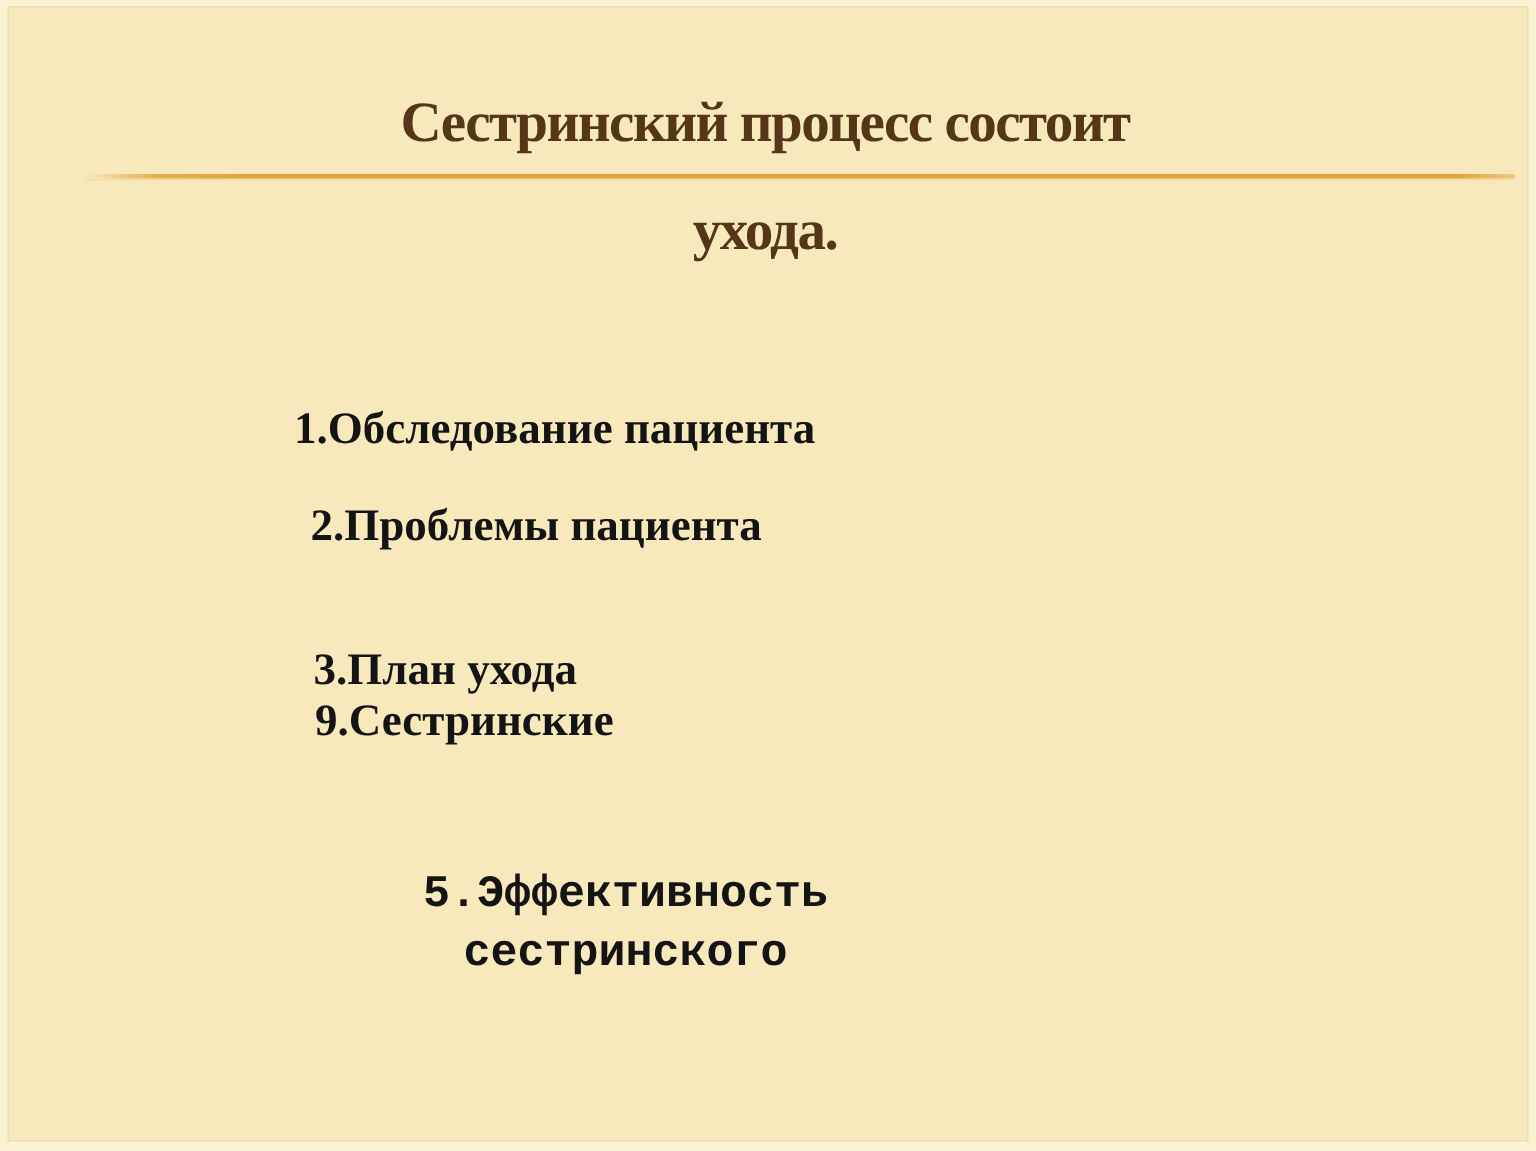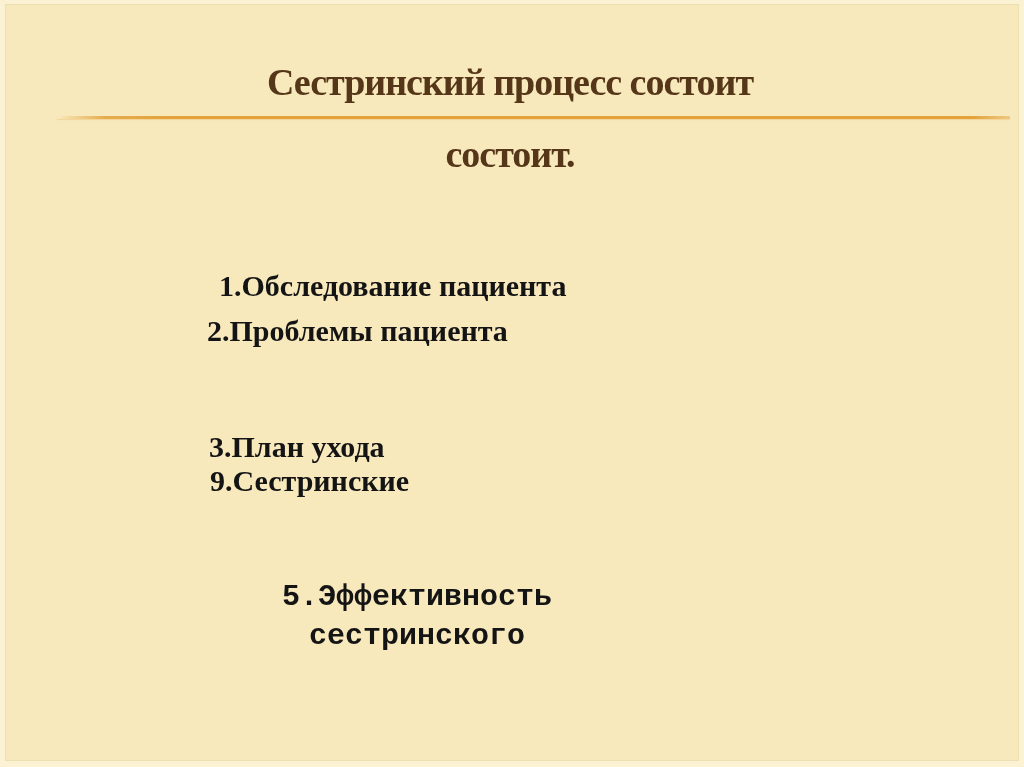--- a/index.html
+++ b/index.html
@@ -59,36 +59,36 @@
     z-index: 2;
     color: #141414;
     font-weight: 700;
     font-size: 30px;
   }
   .list-item {
     position: absolute;
     line-height: 40px;
     white-space: nowrap;
   }
-  .item-1 { top: 266px; left: 219px; text-align: center; }
-  .item-2 { top: 311px; left: 207px; }
+  .item-1 { top: 266px; left: 196px; text-align: center; }
+  .item-2 { top: 331px; left: 207px; }
   .item-3 { top: 427px; left: 209px; }
   .item-4 { top: 461px; left: 210px; white-space: normal; }
   .item-5 { top: 578px; left: 202px; width: 430px; text-align: center; white-space: normal; line-height: 39px; font-family: Liberation Mono, monospace; }
   .item-line { display: block; }
 </style>
 </head>
 <body>
 
 <div class="slide">
   <div class="frame"></div>
 
   <div class="title-block">
     <span class="title-line">Сестринский процесс состоит</span>
-    <span class="title-line">состоит.</span>
+    <span class="title-line">ухода.</span>
   </div>
 
   <div class="accent-rule"></div>
 
   <div class="list">
     <div class="list-item item-1">
       <span class="item-line">1.Обследование пациента</span>
     </div>
     <div class="list-item item-2">
       <span class="item-line">2.Проблемы пациента</span>

